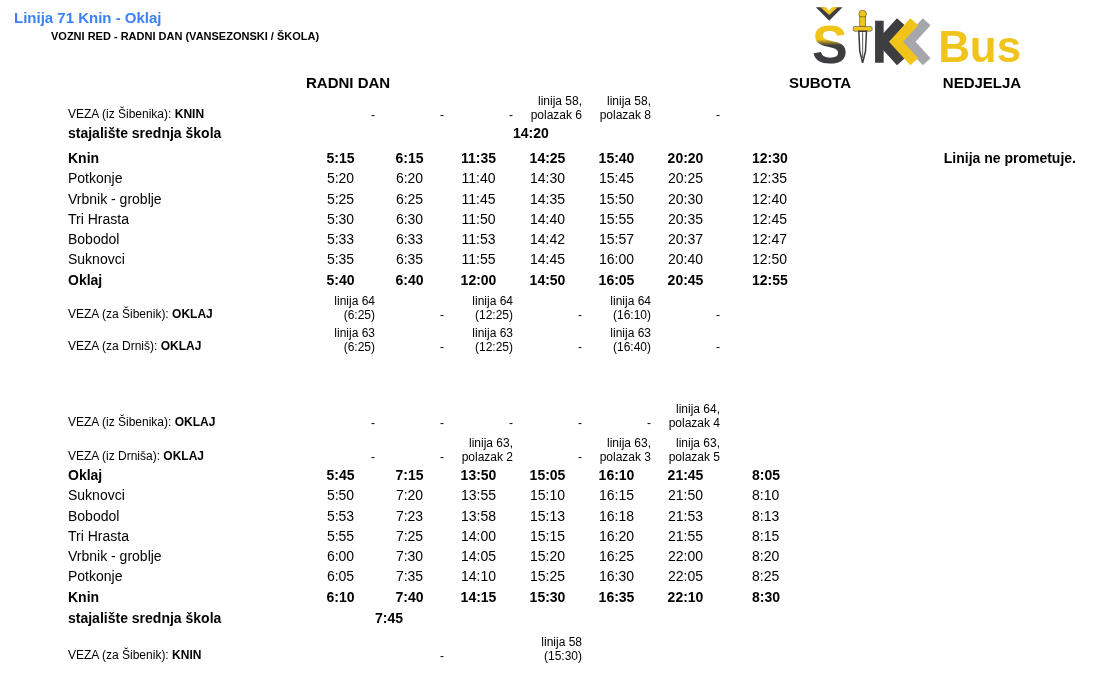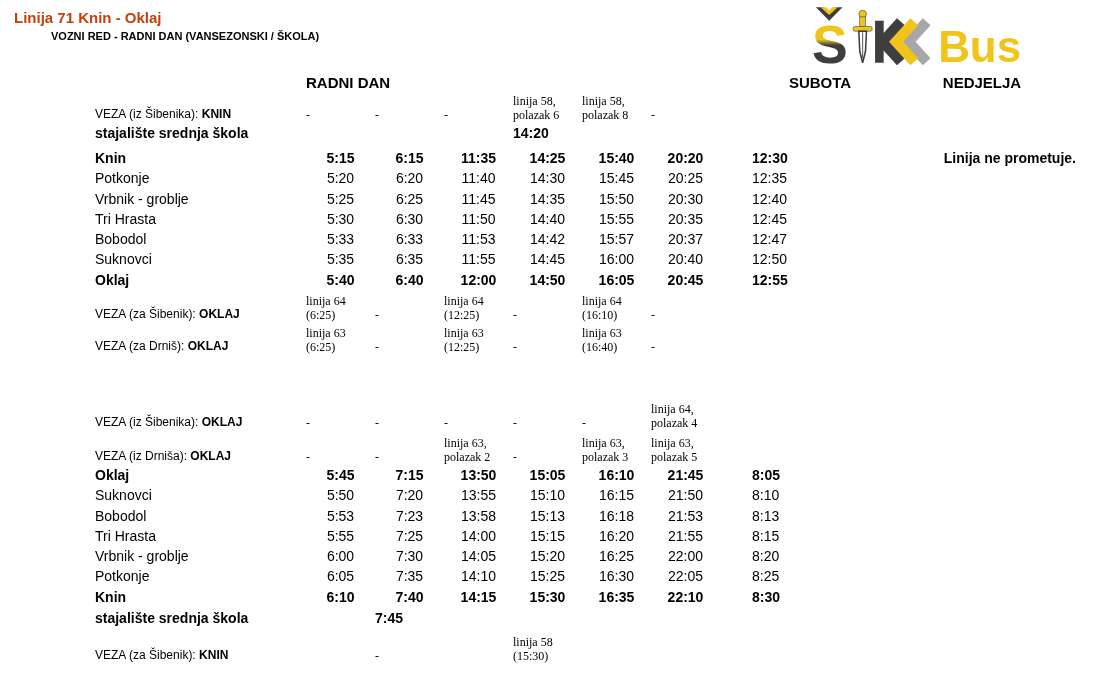--- a/index.html
+++ b/index.html
@@ -1,39 +1,39 @@
 <!DOCTYPE html>
 <html lang="hr"><head>
 <meta charset="utf-8">
 <style>
   html,body { margin:0; padding:0; background:#fff; }
   body { font-family: "Liberation Sans", sans-serif; color:#000; }
   .page { position:relative; width:1108px; height:689px; background:#fff; overflow:hidden; }
 
-  .title { position:absolute; left:14px; top:9px; font-size:15px; font-weight:bold; color:#c2410c; }
+  .title { position:absolute; left:14px; top:9px; font-size:15px; font-weight:bold; color:#3b82f6; }
   .subtitle { position:absolute; left:14px; top:30px; font-size:11px; font-weight:bold;margin-left:37px; }
 
   .logo { position:absolute; left:812px; top:4px; width:215px; height:64px; }
 
   .dayhdr { position:absolute; top:74px; left:0; width:1108px; display:grid;
             grid-template-columns:306px 414px 32px 136px 188px; font-weight:bold; font-size:15px; }
   .dh-radni { grid-column:2; text-align:left; }
   .dh-sub   { grid-column:4; text-align:center; }
   .dh-ned   { grid-column:5; text-align:center; }
 
   .tbl { position:absolute; left:0; width:1108px; }
   #table1 { top:92px; }
   #table2 { top:396px; }
 
   .row { display:grid; grid-template-columns:306px repeat(6,69px) 32px 136px 188px; }
-  .lbl { padding-left:95px; white-space:nowrap; }
+  .lbl { padding-left:68px; white-space:nowrap; }
 
   
   .vrow { align-items:end; font-size:12px; }
-  .vrow .cell { text-align:left; white-space:pre-line; line-height:14px;font-family:Liberation Serif, serif; }
+  .vrow .cell { text-align:right; white-space:pre-line; line-height:14px; }
   .vrow .lbl  { line-height:15px; }
   .v-t1top .vrow { height:30px; }
   .v-t1bot .vrow { height:32px; }
   .v-t2top .vrow { height:34px; }
   .v-t2bot .vrow { height:34px; }
 
   
   .srow { height:22px; line-height:22px; font-weight:bold; font-size:14px; }
   .srow .cell { text-align:left; }
 

